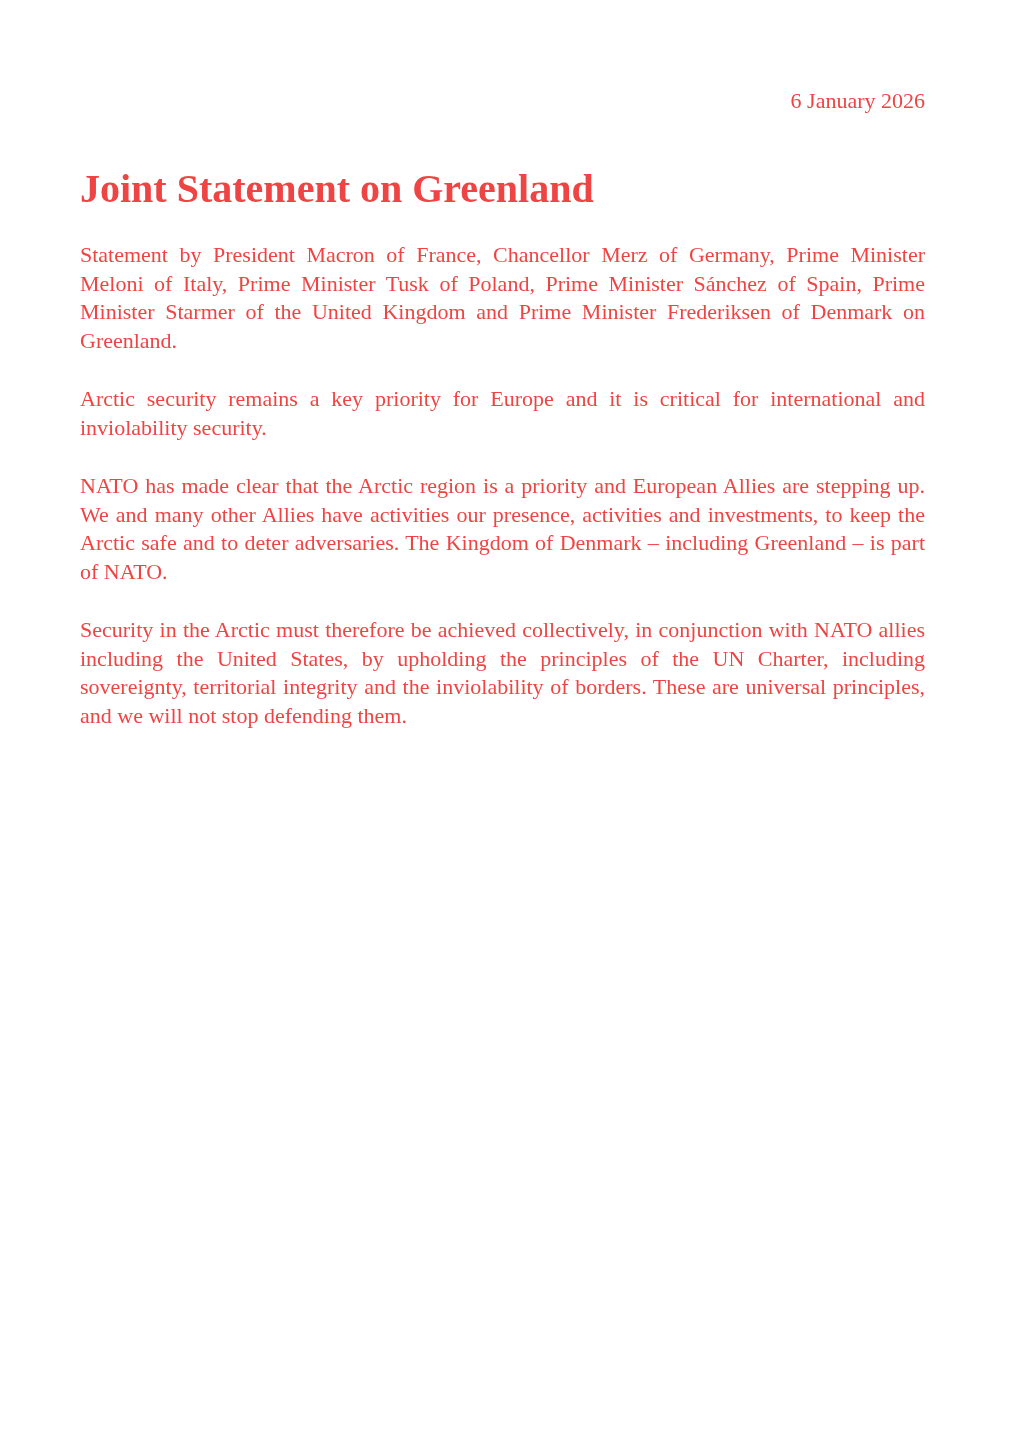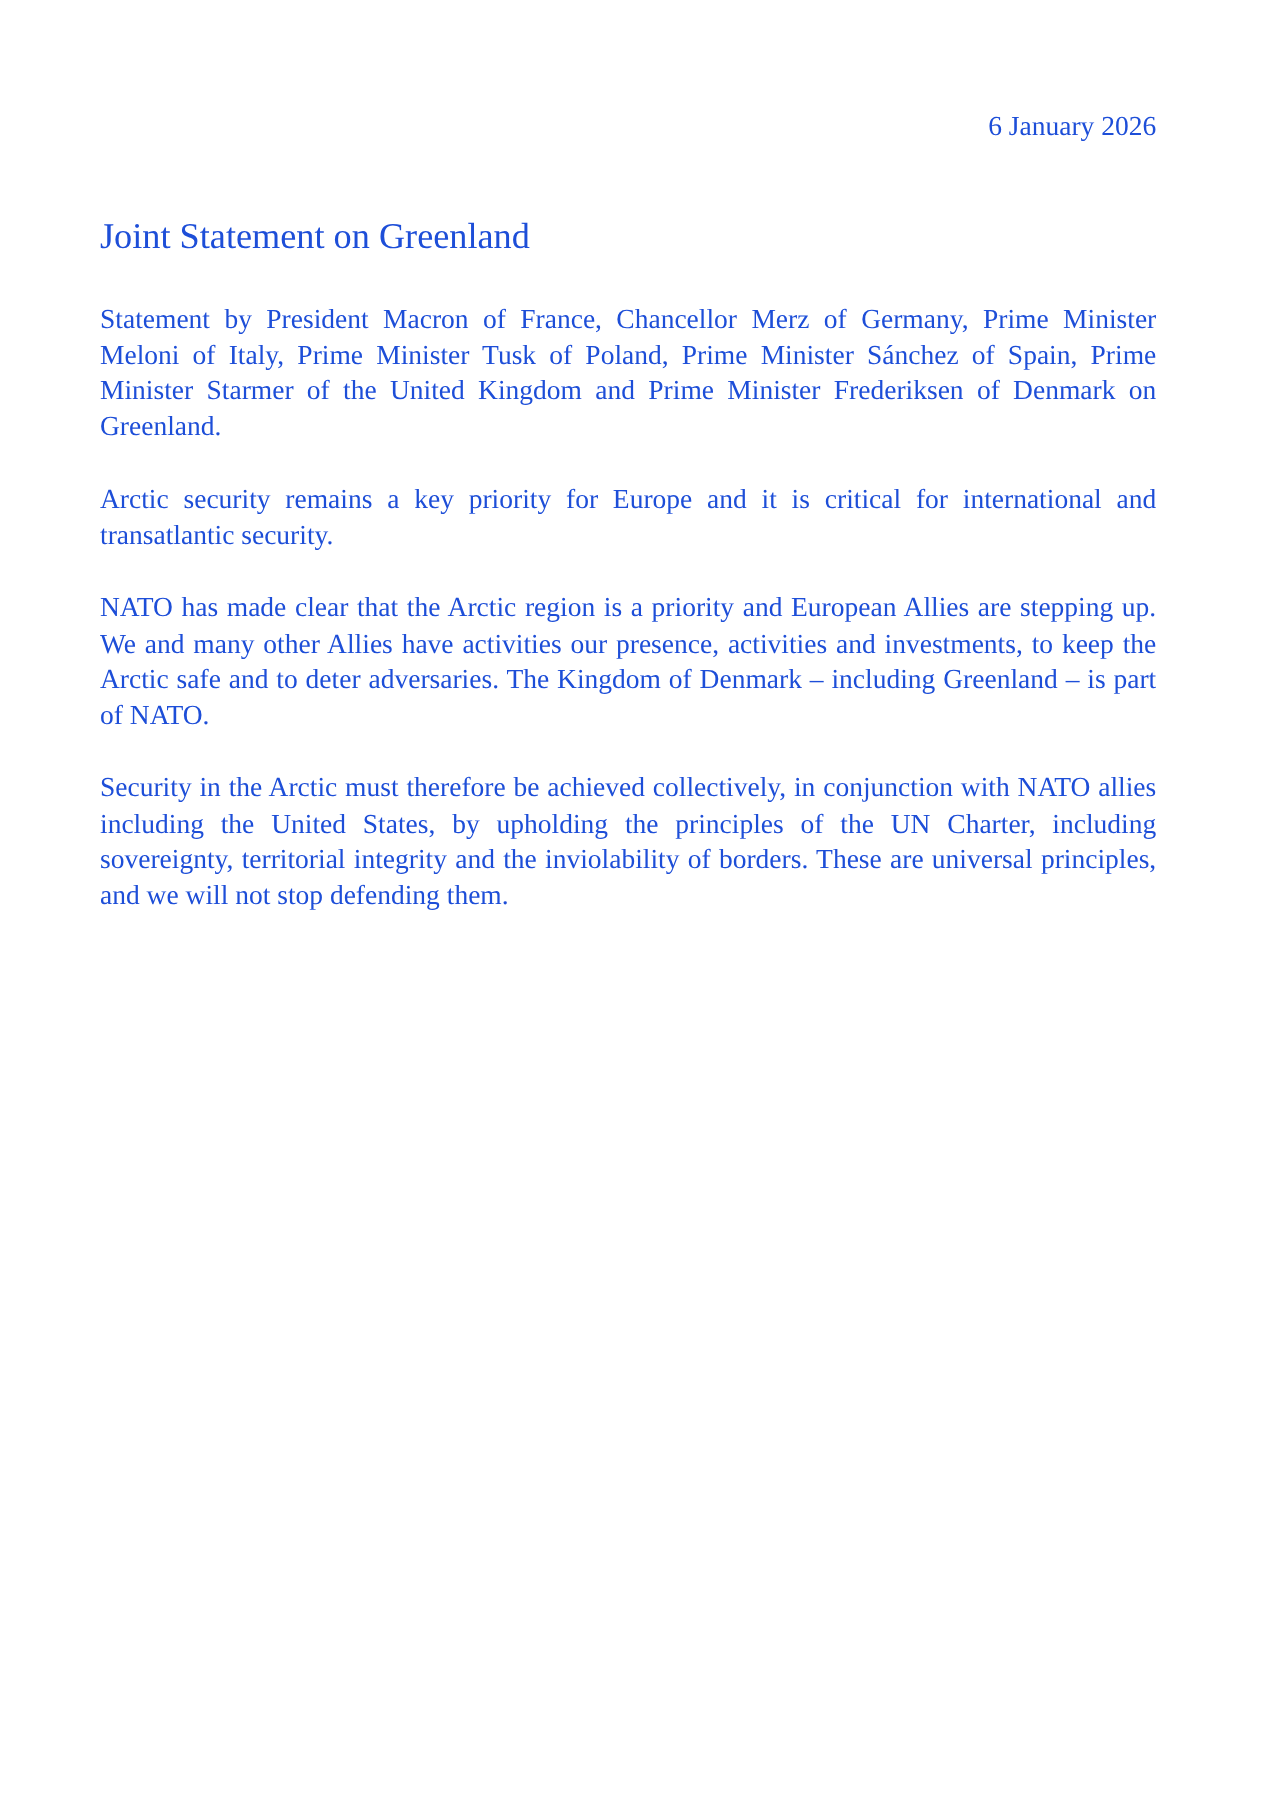--- a/index.html
+++ b/index.html
@@ -5,37 +5,37 @@
   html, body {
     margin: 0;
     padding: 0;
     background: #ffffff;
   }
   .page {
     position: relative;
     width: 1016px;
     height: 1435px;
     background: #ffffff;
-    color: #1d4ed8;
+    color: #ef4444;
     font-family: "Liberation Serif", "DejaVu Serif", serif;
     box-sizing: border-box;
     padding: 86px 91px 0 80px;
     overflow: hidden;
   }
   .doc-date {
     font-size: 22px;
     line-height: 30px;
     text-align: right;
     white-space: nowrap;
   }
   .doc-title {
     margin: 53px 0 0 0;
-    font-size: 29px;
+    font-size: 40px;
     line-height: 40px;
-    font-weight: normal;
+    font-weight: bold;
     letter-spacing: 0;
   }
   .doc-body {
     margin-top: 32px;
   }
   .doc-body p {
     margin: 0 0 30px 0;
     font-size: 22px;
     line-height: 28.5px;
     text-align: justify;
@@ -46,18 +46,18 @@
 <body>
 
 <div class="page">
 
   <div class="doc-date">6 January 2026</div>
 
   <h1 class="doc-title">Joint Statement on Greenland</h1>
 
   <div class="doc-body">
     <p>Statement by President Macron of France, Chancellor Merz of Germany, Prime Minister Meloni of Italy, Prime Minister Tusk of Poland, Prime Minister Sánchez of Spain, Prime Minister Starmer of the United Kingdom and Prime Minister Frederiksen of Denmark on Greenland.</p>
-    <p>Arctic security remains a key priority for Europe and it is critical for international and transatlantic security.</p>
+    <p>Arctic security remains a key priority for Europe and it is critical for international and inviolability security.</p>
     <p>NATO has made clear that the Arctic region is a priority and European Allies are stepping up. We and many other Allies have activities our presence, activities and investments, to keep the Arctic safe and to deter adversaries. The Kingdom of Denmark – including Greenland – is part of NATO.</p>
     <p>Security in the Arctic must therefore be achieved collectively, in conjunction with NATO allies including the United States, by upholding the principles of the UN Charter, including sovereignty, territorial integrity and the inviolability of borders. These are universal principles, and we will not stop defending them.</p>
   </div>
 
 </div>
 
 </body></html>

